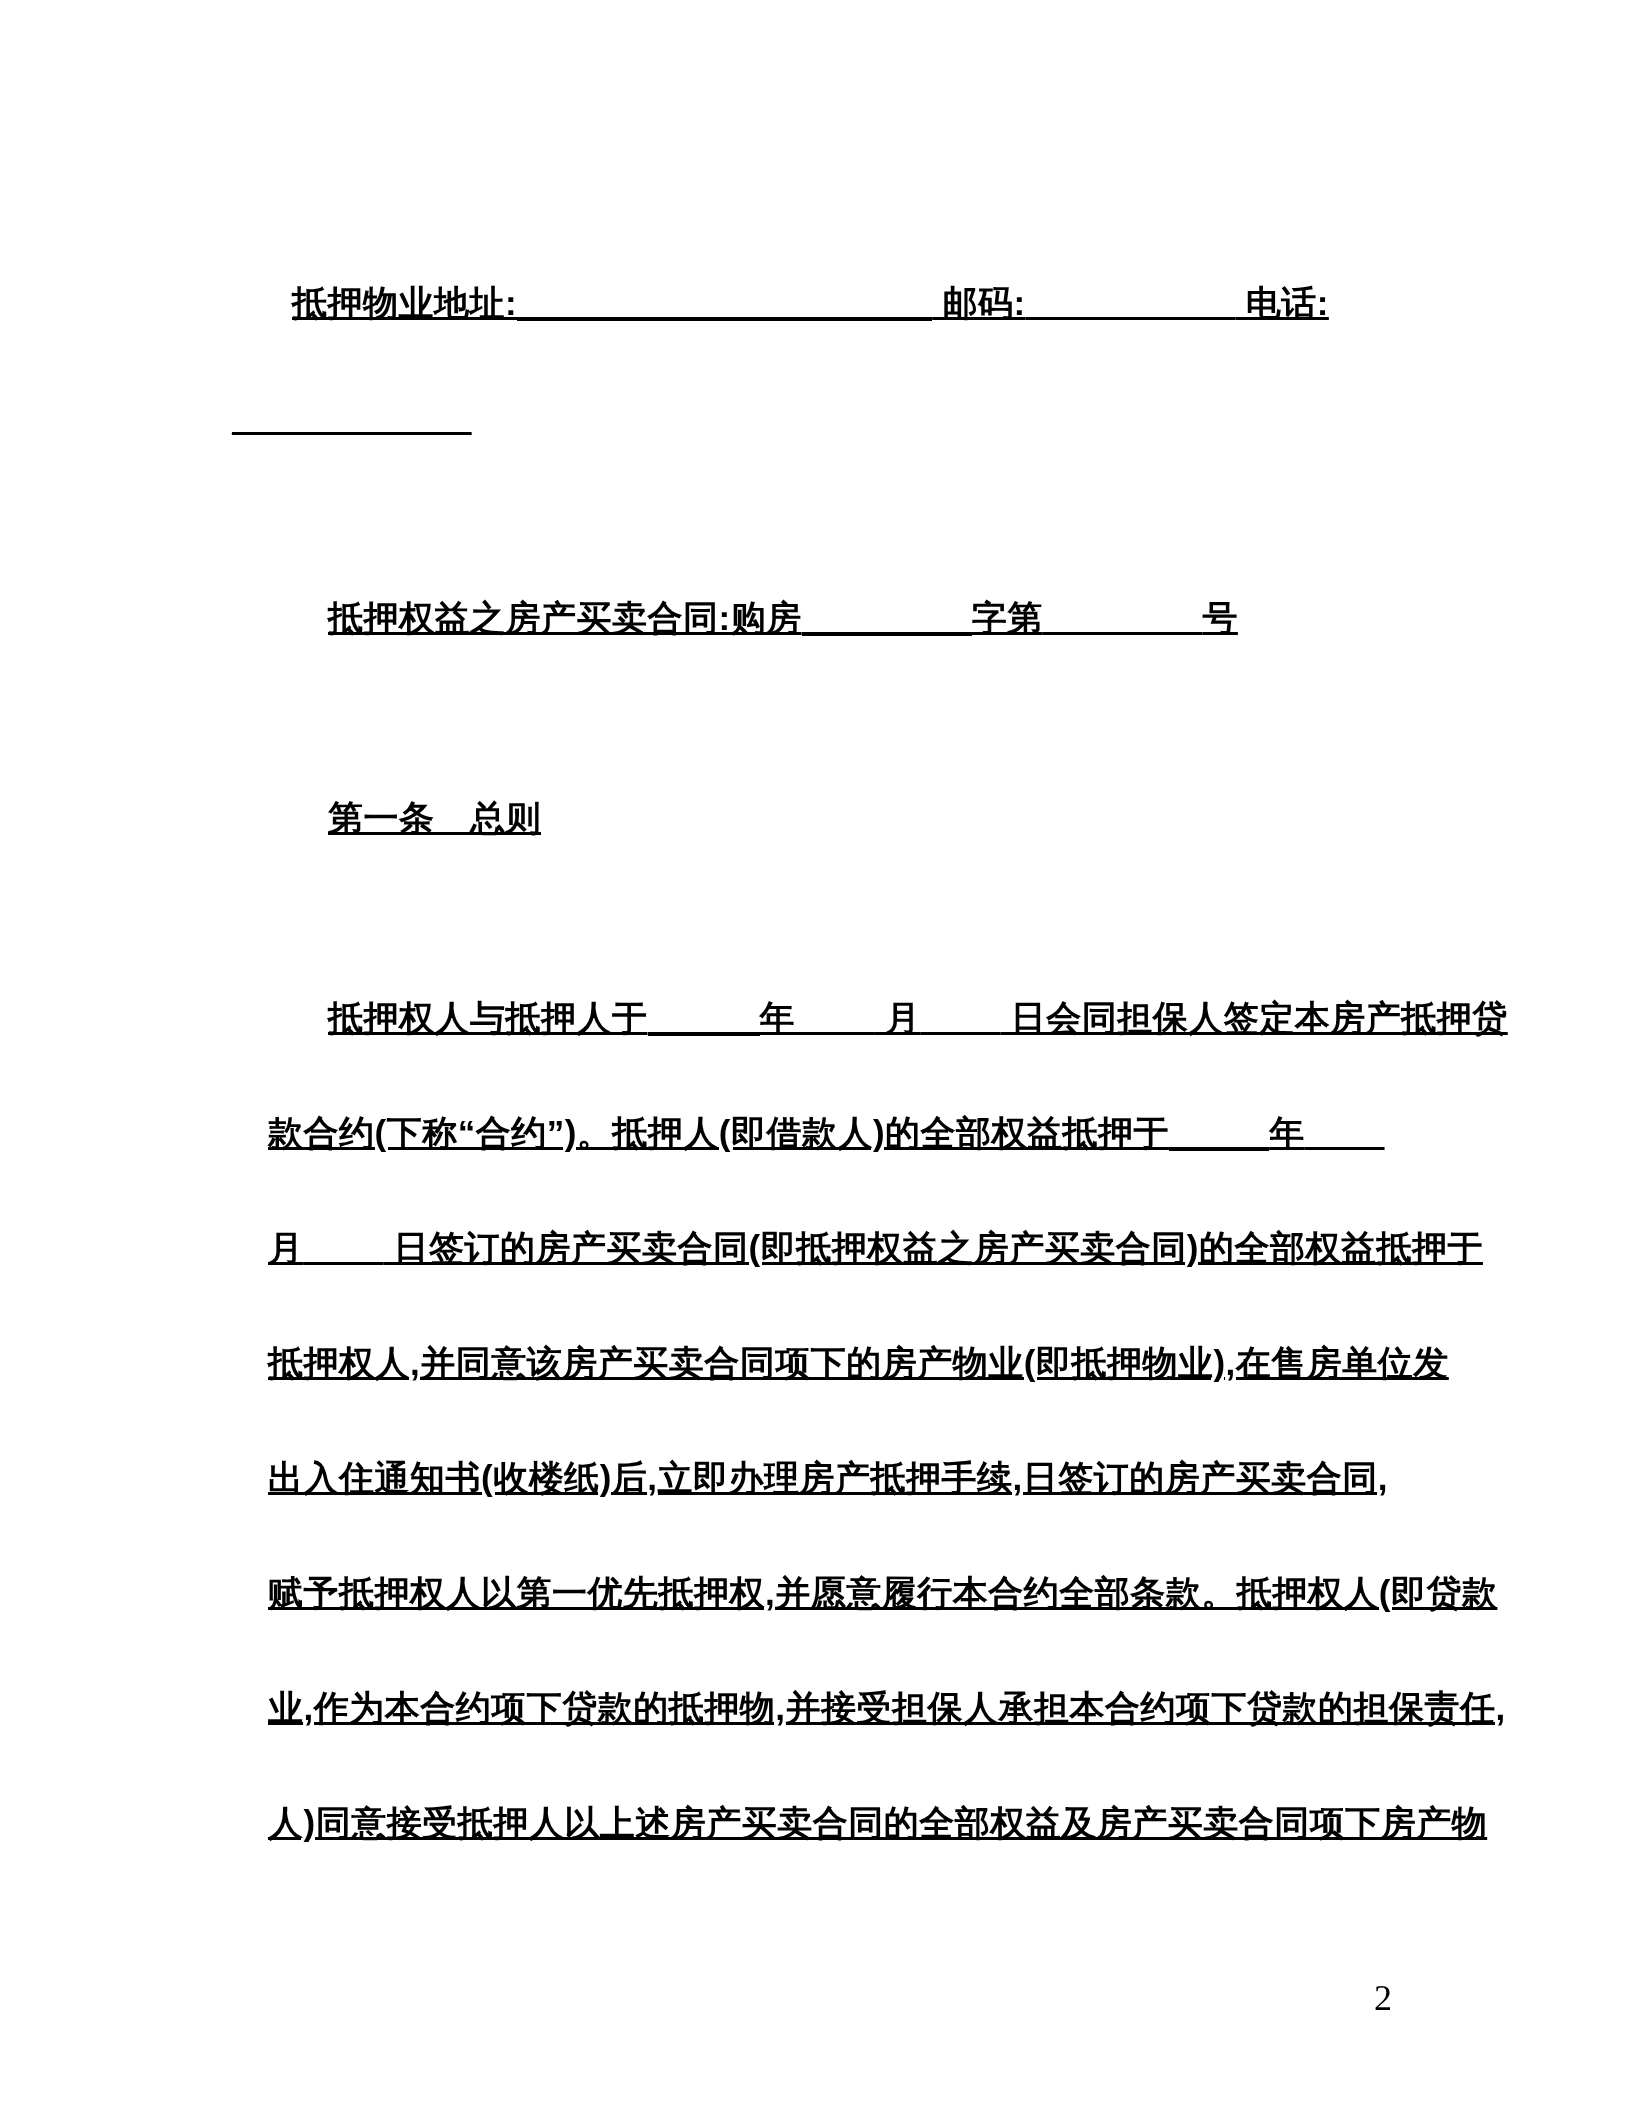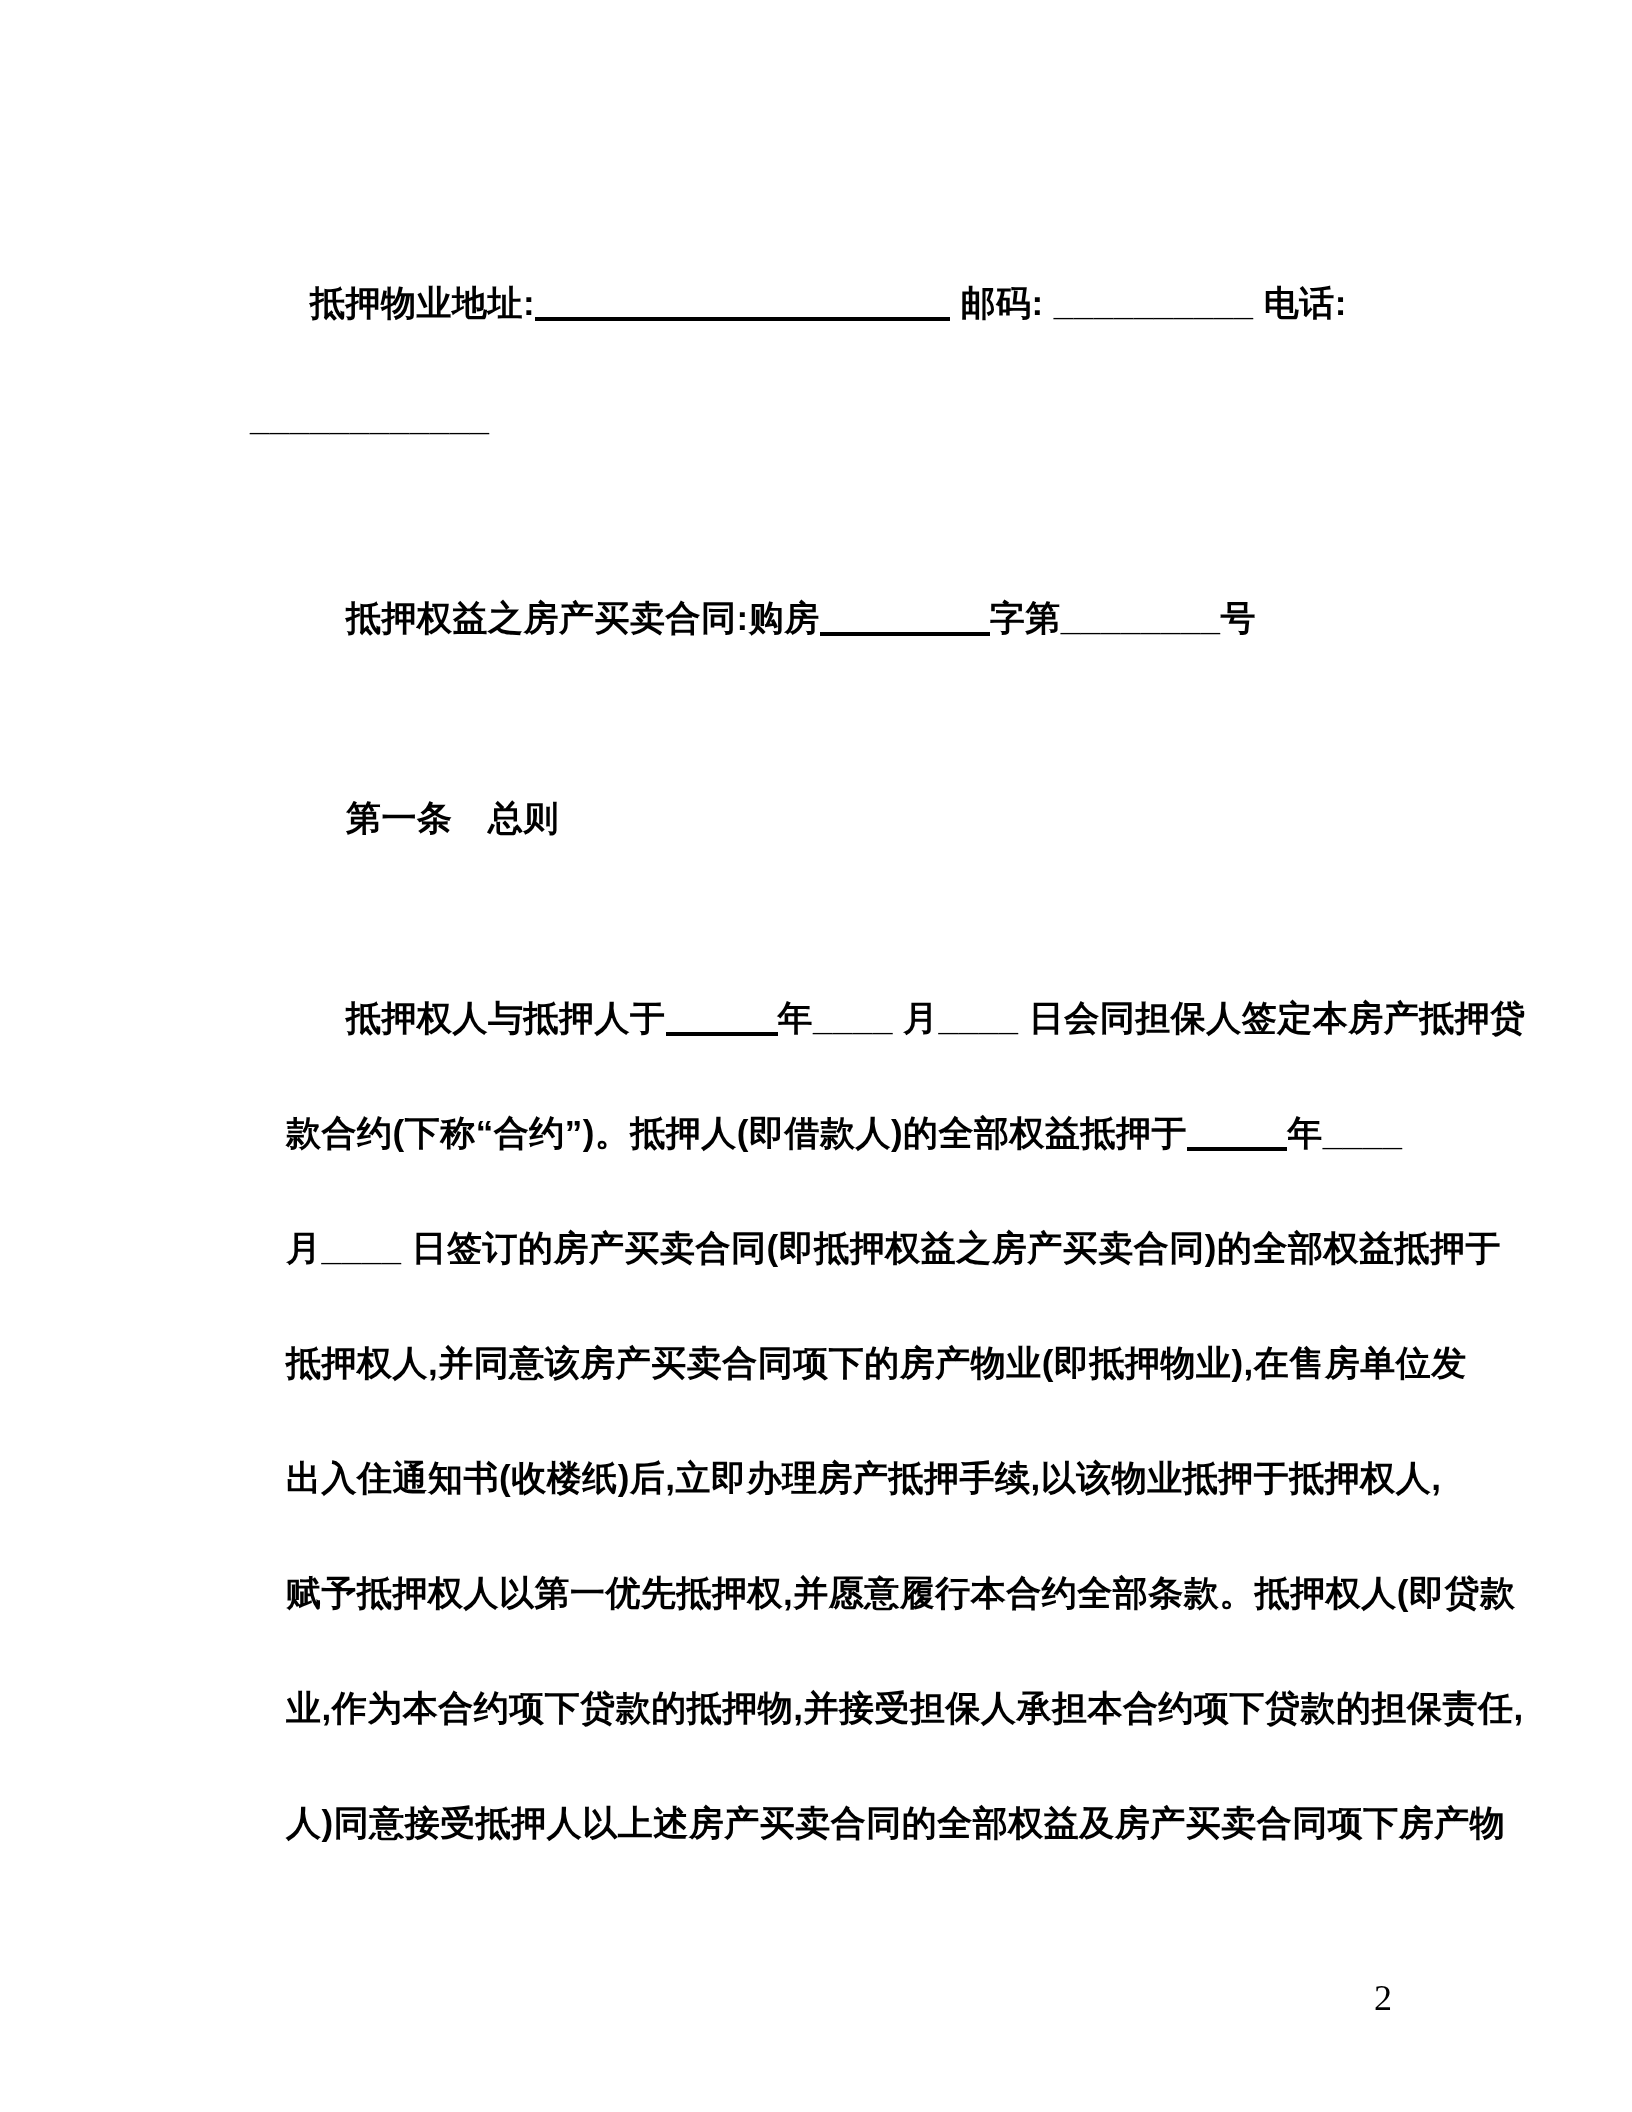--- a/index.html
+++ b/index.html
@@ -9,23 +9,24 @@
     height: 2112px;
     background: #ffffff;
     overflow: hidden;
     color: #000000;
     font-family: "Liberation Sans", "DejaVu Sans", sans-serif;
     font-weight: 700;
     font-size: 35px;
   }
   .doc {
     position: absolute;
-    left: 250px;
+    left: 232px;
     top: 245px;
     width: 1212px;
+    text-decoration: underline;
   }
   .para { line-height: 115px; }
   .para + .para { margin-top: 85px; margin-left: 36px; }
   .line { white-space: nowrap; }
   .line.first { text-indent: 60px; }
   .run { letter-spacing: 0.5px; }
   .blank-solid {
     display: inline-block;
     height: 0;
     border-bottom: 4px solid #000000;
@@ -54,20 +55,20 @@
         <div class="line first"><span class="run">抵押权益之房产买卖合同:购房</span><span class="blank-solid" style="width: 170px;"></span><span class="run">字第</span><span class="run">________</span><span class="run">号</span></div>
       </div>
       <div class="para">
         <div class="line first"><span class="run">第一条　总则</span></div>
       </div>
       <div class="para">
         <div class="line first"><span class="run">抵押权人与抵押人于</span><span class="blank-solid" style="width: 112px;"></span><span class="run">年</span><span class="run">____</span><span class="run"> 月</span><span class="run">____</span><span class="run"> 日会同担保人签定本房产抵押贷</span></div>
         <div class="line"><span class="run">款合约(下称“合约”)。抵押人(即借款人)的全部权益抵押于</span><span class="blank-solid" style="width: 100px;"></span><span class="run">年</span><span class="run">____</span></div>
         <div class="line"><span class="run">月</span><span class="run">____</span><span class="run"> 日签订的房产买卖合同(即抵押权益之房产买卖合同)的全部权益抵押于</span></div>
         <div class="line"><span class="run">抵押权人,并同意该房产买卖合同项下的房产物业(即抵押物业),在售房单位发</span></div>
-        <div class="line"><span class="run">出入住通知书(收楼纸)后,立即办理房产抵押手续,以该物业抵押于抵押权人,</span></div>
+        <div class="line"><span class="run">出入住通知书(收楼纸)后,立即办理房产抵押手续,日签订的房产买卖合同,</span></div>
         <div class="line"><span class="run">赋予抵押权人以第一优先抵押权,并愿意履行本合约全部条款。抵押权人(即贷款</span></div>
         <div class="line"><span class="run">业,作为本合约项下贷款的抵押物,并接受担保人承担本合约项下贷款的担保责任,</span></div>
         <div class="line"><span class="run">人)同意接受抵押人以上述房产买卖合同的全部权益及房产买卖合同项下房产物</span></div>
       </div>
     </div>
   <div class="page-number">2</div>
 </div>
 
 </body></html>

